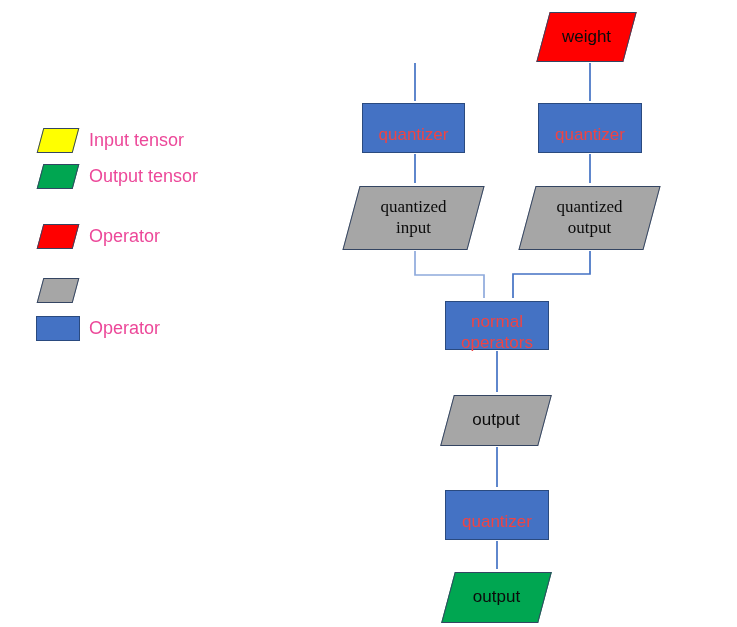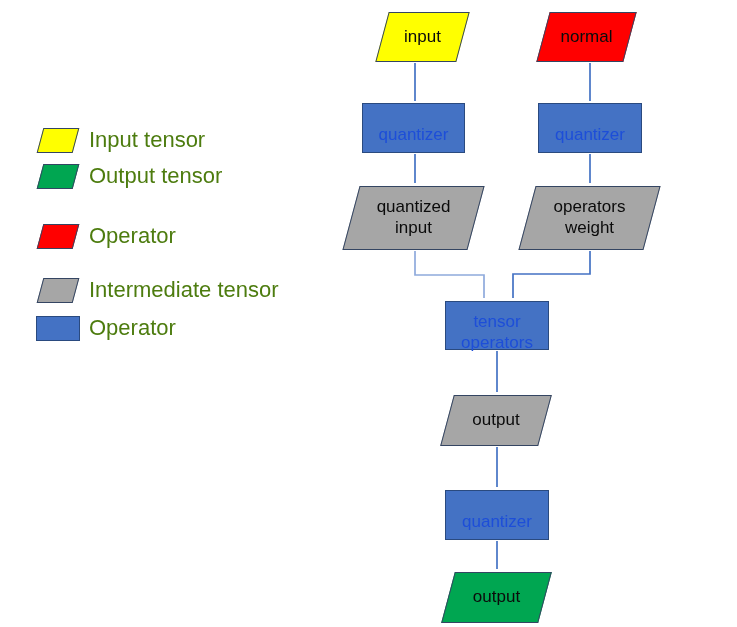--- a/index.html
+++ b/index.html
@@ -31,22 +31,22 @@
   }
   .swatch .fill {
     position: absolute;
     top: 0; bottom: 0; left: 4px; right: 4px;
     border: 1.5px solid #344562;
   }
   .swatch.para .fill { transform: skewX(-15deg); }
   .swatch.rect .fill { left: 0; right: 0; border-color: #2a4a7f; }
   .legend-label {
     margin-left: 9px;
-    font-size: 22px;
-    color: #4d7c0f;
+    font-size: 18px;
+    color: #ec4899;
     white-space: nowrap;
   }
 
   
   .node {
     position: absolute;
     display: flex;
     align-items: center;
     justify-content: center;
   }
@@ -59,22 +59,22 @@
   .node.para.tall .shape { left: 9px; right: 9px; }
   .node.rect .shape { border-color: #2a4a7f; }
   .node .label {
     position: relative;
     font-size: 17px;
     line-height: 1.22;
     color: #0b0b0b;
     text-align: center;
     z-index: 1;
   }
-  .node.rect .label { color: #1d4ed8; margin-top: 14px; }
-  .node.tall .label { max-width: 92px; }
+  .node.rect .label { color: #ef4444; margin-top: 14px; }
+  .node.tall .label { max-width: 92px; font-family: Liberation Serif, serif; }
   .node#n-normal-operators .label { max-width: 90px; }
 
   
   svg.wires {
     position: absolute;
     left: 0; top: 0;
     width: 737px;
     height: 627px;
     pointer-events: none;
   }
@@ -110,21 +110,20 @@
       <span class="swatch para">
         <span class="fill" style="background-color: rgb(255, 0, 0);"></span>
       </span>
       <span class="legend-label">Operator</span>
     </div>
 
     <div class="legend-row" style="top:277px">
       <span class="swatch para">
         <span class="fill" style="background-color: rgb(166, 166, 166);"></span>
       </span>
-      <span class="legend-label">Intermediate tensor</span>
     </div>
 
     <div class="legend-row" style="top:315px">
       <span class="swatch rect">
         <span class="fill" style="background-color: rgb(68, 114, 196);"></span>
       </span>
       <span class="legend-label">Operator</span>
     </div>
 
   </div>
@@ -145,53 +144,49 @@
     <path class="wire-dark" d="M590,154 L590,183" marker-end="url(#arrow-dark)"></path>
 
     <path class="wire-light" d="M415,251 L415,275 L484,275 L484,298" marker-end="url(#arrow-light)"></path>
     <path class="wire-dark" d="M590,251 L590,274 L513,274 L513,298" marker-end="url(#arrow-dark)"></path>
 
     <path class="wire-dark" d="M497,351 L497,392" marker-end="url(#arrow-dark)"></path>
     <path class="wire-dark" d="M497,447 L497,487" marker-end="url(#arrow-dark)"></path>
     <path class="wire-dark" d="M497,541 L497,569" marker-end="url(#arrow-dark)"></path>
   </svg>
 
-  <div class="node para" id="n-input" style="left:375px;top:12px;width:95px;height:50px">
-    <div class="shape" style="background-color: rgb(255, 255, 0);"></div>
-    <div class="label">input</div>
-  </div>
 
   <div class="node para" id="n-weight" style="left:536px;top:12px;width:101px;height:50px">
     <div class="shape" style="background-color: rgb(255, 0, 0);"></div>
-    <div class="label">normal</div>
+    <div class="label">weight</div>
   </div>
 
   <div class="node rect" id="n-quantizer-input" style="left:362px;top:103px;width:103px;height:50px">
     <div class="shape" style="background-color: rgb(68, 114, 196);"></div>
     <div class="label">quantizer</div>
   </div>
 
   <div class="node rect" id="n-quantizer-weight" style="left:538px;top:103px;width:104px;height:50px">
     <div class="shape" style="background-color: rgb(68, 114, 196);"></div>
     <div class="label">quantizer</div>
   </div>
 
   <div class="node para tall" id="n-quantized-input" style="left:342px;top:186px;width:143px;height:64px">
     <div class="shape" style="background-color: rgb(166, 166, 166);"></div>
     <div class="label">quantized input</div>
   </div>
 
   <div class="node para tall" id="n-quantized-weight" style="left:518px;top:186px;width:143px;height:64px">
     <div class="shape" style="background-color: rgb(166, 166, 166);"></div>
-    <div class="label">operators weight</div>
+    <div class="label">quantized output</div>
   </div>
 
   <div class="node rect" id="n-normal-operators" style="left:445px;top:301px;width:104px;height:49px">
     <div class="shape" style="background-color: rgb(68, 114, 196);"></div>
-    <div class="label">tensor operators</div>
+    <div class="label">normal operators</div>
   </div>
 
   <div class="node para" id="n-output-intermediate" style="left:440px;top:395px;width:112px;height:51px">
     <div class="shape" style="background-color: rgb(166, 166, 166);"></div>
     <div class="label">output</div>
   </div>
 
   <div class="node rect" id="n-quantizer-output" style="left:445px;top:490px;width:104px;height:50px">
     <div class="shape" style="background-color: rgb(68, 114, 196);"></div>
     <div class="label">quantizer</div>

